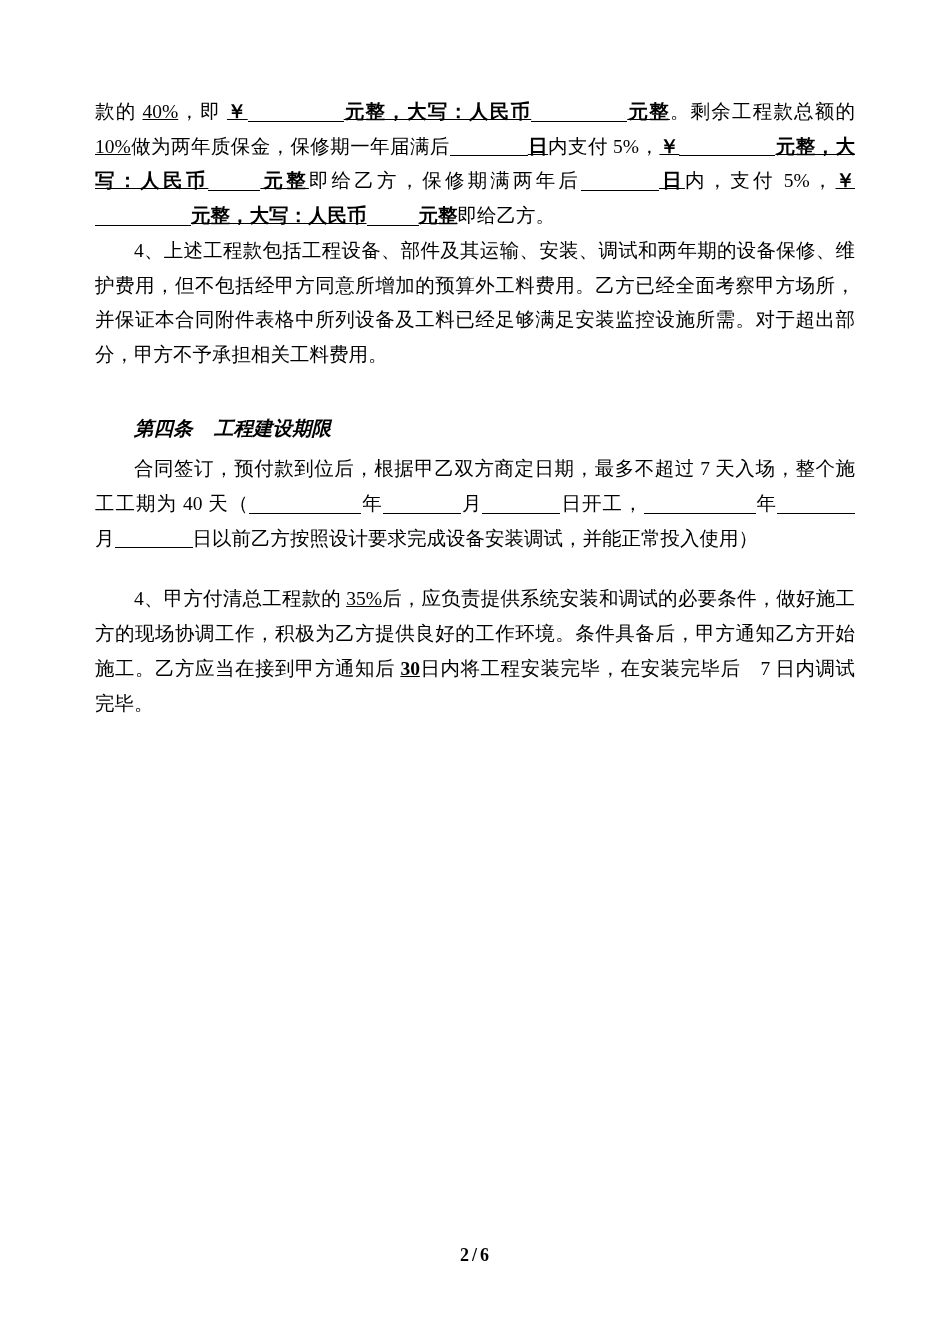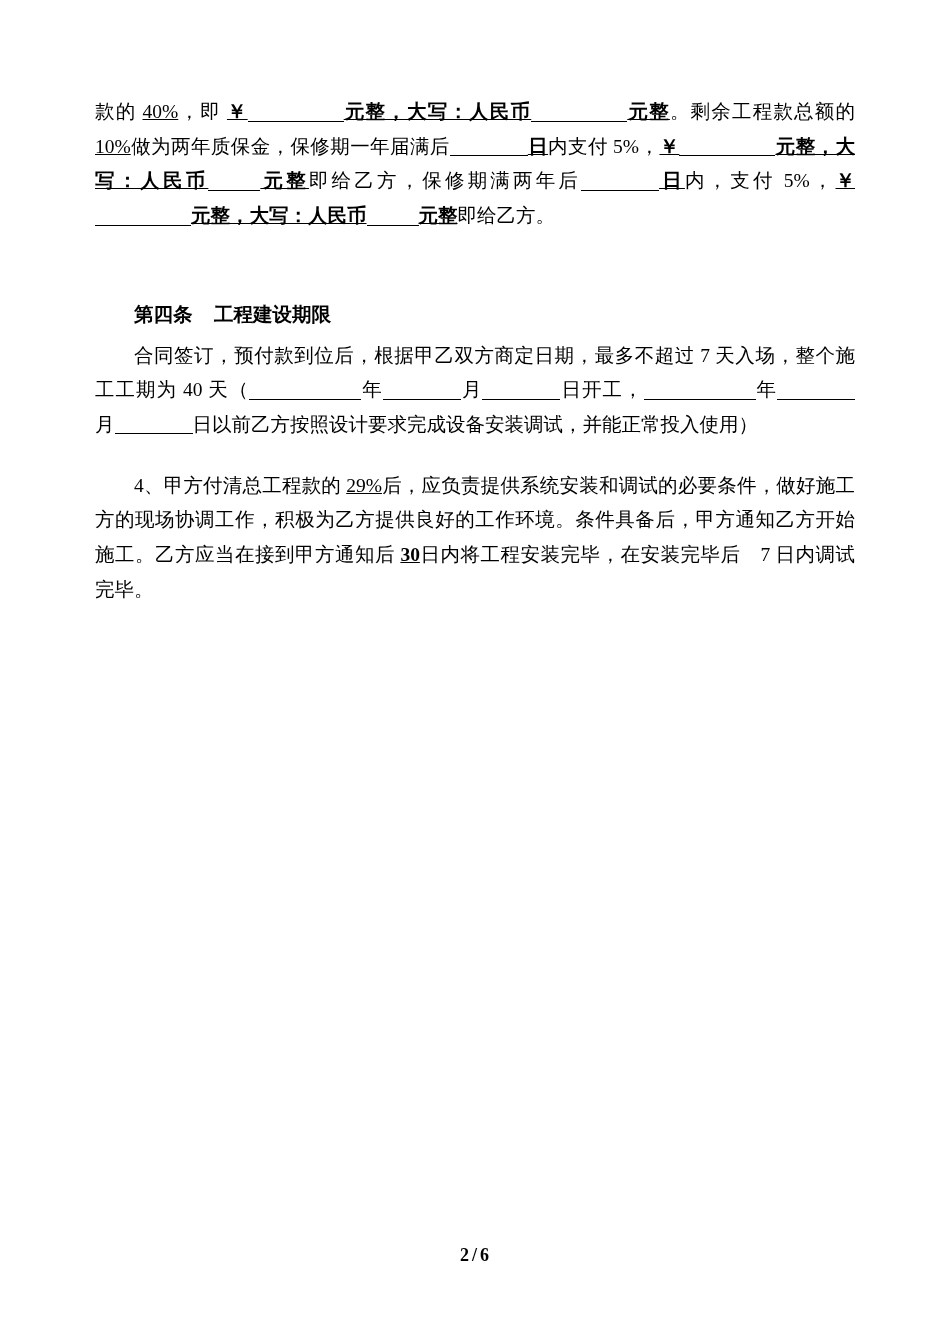--- a/index.html
+++ b/index.html
@@ -33,22 +33,23 @@
   }
   .para {
     text-indent: 2em;
   }
   .noindent {
     text-indent: 0;
   }
   .heading {
     font-weight: bold;
     text-indent: 2em;
-    margin-top: 38px;
+    margin-top: 13px;
     margin-bottom: 6px;
+    font-style: italic;
   }
   .heading .gap {
     display: inline-block;
     width: 1.1em;
   }
   .spacer-md { height: 26px; }
   .u {
     text-decoration: underline;
   }
   .blank {
@@ -77,37 +78,38 @@
 </head>
 <body>
 
 <div class="page">
   <div class="doc-body">
 
     <p class="noindent">
       <span>款的 </span><span class="u">40%</span><span>，即 </span><span class="b u">￥</span><span class="blank blank-l"></span><span class="u b">元整，大写：人民币</span><span class="blank blank-l"></span><span class="u b">元整</span><span>。剩余工程款总额的 </span><span class="u">10%</span><span>做为两年质保金，保修期一年届满后</span><span class="blank blank-m"></span><span class="u b">日</span><span>内支付 5%，</span><span class="b u">￥</span><span class="blank blank-l"></span><span class="u b">元整，大写：人民币</span><span class="blank blank-s"></span><span class="u b">元整</span><span>即给乙方，保修期满两年后</span><span class="blank blank-m"></span><span class="u b">日</span><span>内，支付 5%，</span><span class="b u">￥</span><span class="blank blank-l"></span><span class="u b">元整，大写：人民币</span><span class="blank blank-s"></span><span class="u b">元整</span><span>即给乙方。</span>
     </p>
 
+    <p class="para">4、上述工程款包括工程设备、部件及其运输、安装、调试和两年期的设备保修、维护费用，但不包括经甲方同意所增加的预算外工料费用。乙方已经全面考察甲方场所，并保证本合同附件表格中所列设备及工料已经足够满足安装监控设施所需。对于超出部分，甲方不予承担相关工料费用。</p>
 
     <div class="spacer-md"></div>
 
     <p class="heading">
       <span>第四条</span><span class="gap"></span><span>工程建设期限</span>
     </p>
 
     <p class="para">
       <span>合同签订，预付款到位后，根据甲乙双方商定日期，最多不超过 7 天入场，整个施工工期为 40 天（</span><span class="blank blank-xl"></span><span>年</span><span class="blank blank-m"></span><span>月</span><span class="blank blank-m"></span><span>日开工，</span><span class="blank blank-xl"></span><span>年</span><span class="blank blank-m"></span><span>月</span><span class="blank blank-m"></span><span>日以前乙方按照设计要求完成设备安装调试，并能正常投入使用）</span>
     </p>
 
     <div class="spacer-md"></div>
 
 
 
     <p class="para">
-      <span>4、甲方付清总工程款的 </span><span class="u">29%</span><span>后，应负责提供系统安装和调试的必要条件，做好施工方的现场协调工作，积极为乙方提供良好的工作环境。条件具备后，甲方通知乙方开始施工。乙方应当在接到甲方通知后 </span><span class="u b">30</span><span>日内将工程安装完毕，在安装完毕后　7 日内调试完毕。</span>
+      <span>4、甲方付清总工程款的 </span><span class="u">35%</span><span>后，应负责提供系统安装和调试的必要条件，做好施工方的现场协调工作，积极为乙方提供良好的工作环境。条件具备后，甲方通知乙方开始施工。乙方应当在接到甲方通知后 </span><span class="u b">30</span><span>日内将工程安装完毕，在安装完毕后　7 日内调试完毕。</span>
     </p>
 
 
   </div>
 
   <div class="footer">
     <span>2</span><span class="sep">/</span><span>6</span>
   </div>
 </div>
 

